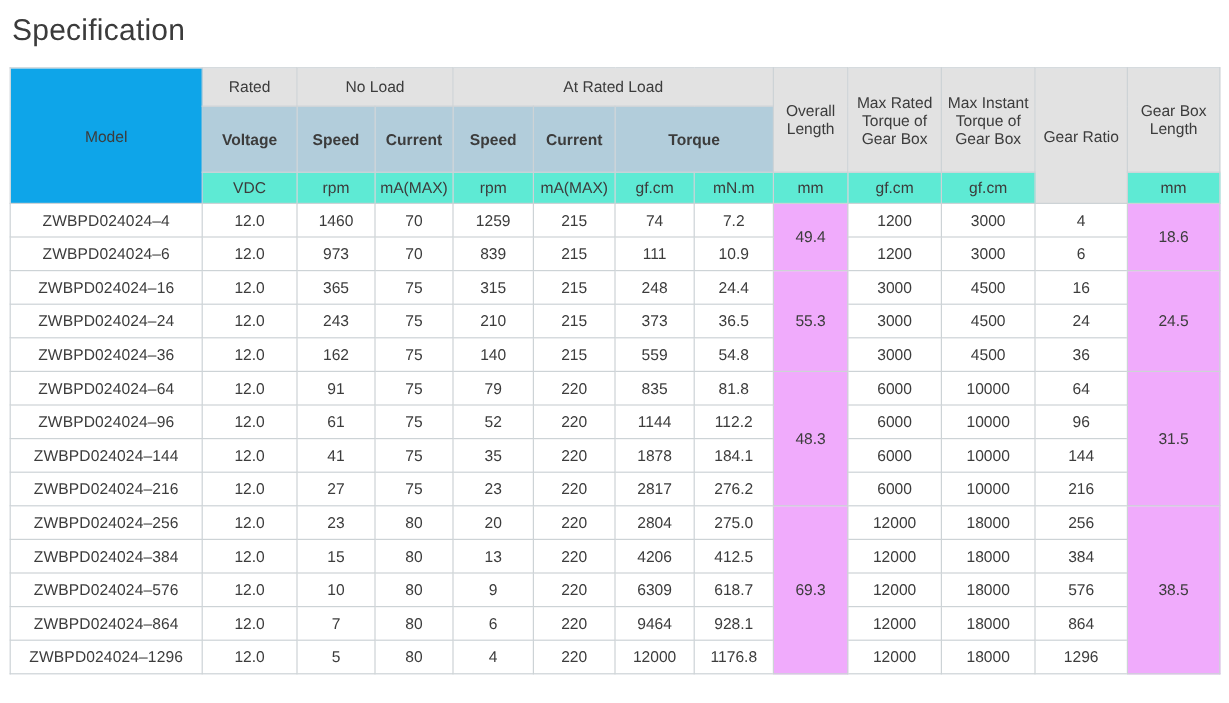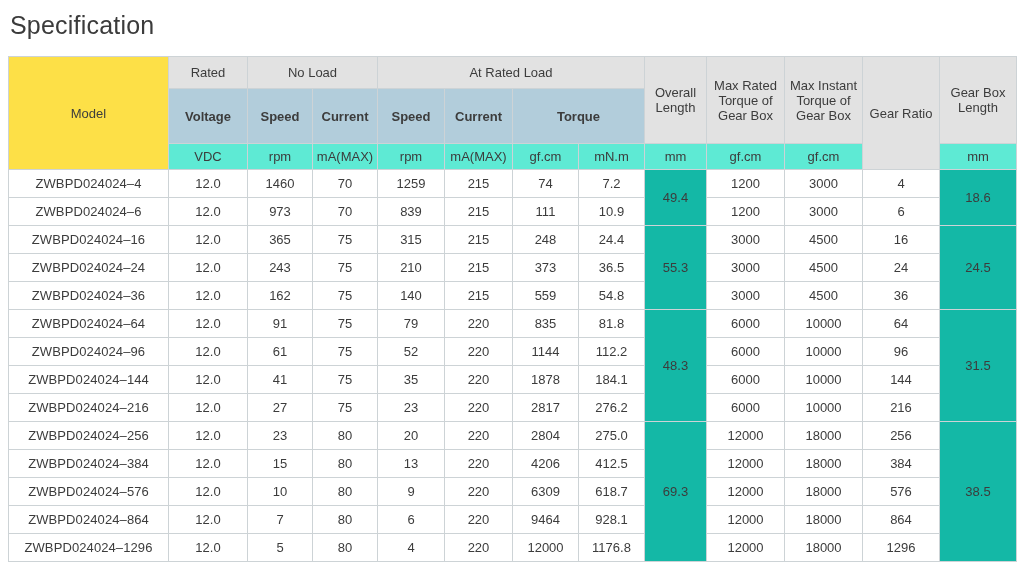--- a/index.html
+++ b/index.html
@@ -63,36 +63,36 @@
     font-size: 13.5px;
     color: #3c3c3c;
     line-height: 15px;
   }
   .hb-unit {
     background: #5eead4;
     font-size: 12.5px;
     color: #3c3c3c;
   }
   .model-head {
-    background: #fde047;
+    background: #0ea5e9;
     font-weight: bold;
     font-size: 13.5px;
     color: #2f2f2f;
   }
   tr.hrow1 td { height: 32px; }
   tr.hrow2 td { height: 55px; font-weight: bold; }
   tr.hrow3 td { height: 26px; }
   tbody tr td { height: 28px; background: #ffffff; }
   td.model-cell {
     text-align: left;
     padding-left: 9px;
     font-size: 13.5px;
     letter-spacing: 0.1px;
   }
-  td.merge-cell { background: #14b8a6; }
+  td.merge-cell { background: #f0abfc; }
   .footnote {
     position: absolute;
     left: 10px;
     top: 556px;
     font-size: 13.5px;
     color: #3c3c3c;
   }
   
   col.c-model   { width: 160px; }
   col.c-volt    { width: 79px; }

